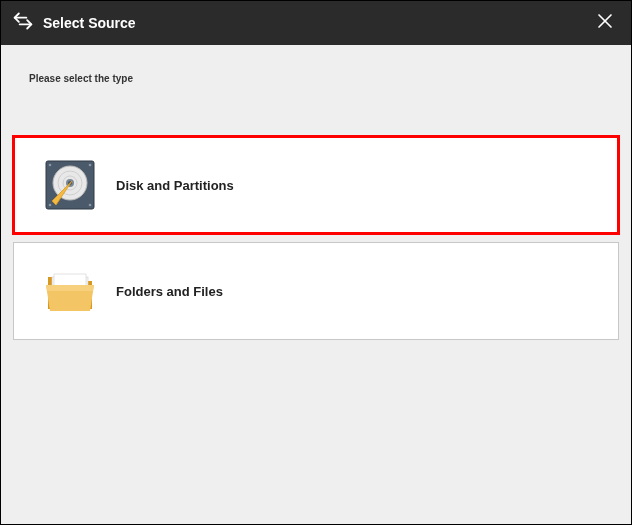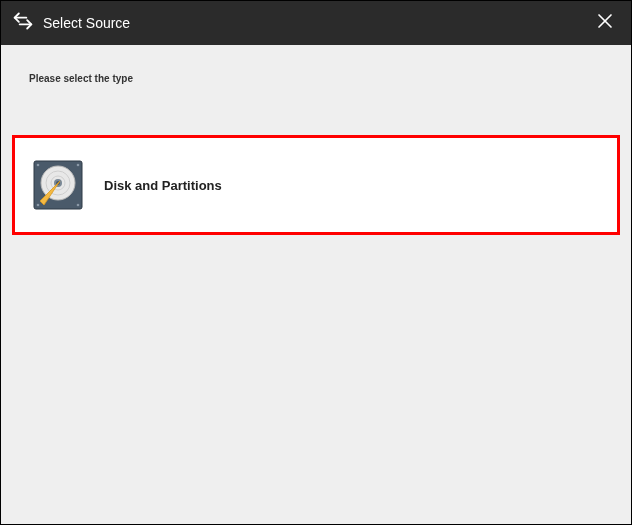--- a/index.html
+++ b/index.html
@@ -31,21 +31,21 @@
       padding: 0 12px;
       justify-content: space-between;
     }
     .titlebar-left {
       display: flex;
       align-items: center;
       gap: 10px;
     }
     .titlebar-title {
       font-size: 14px;
-      font-weight: normal;
+      font-weight: bold;
     }
     .close-btn {
       cursor: pointer;
       display: flex;
       align-items: center;
       justify-content: center;
       width: 28px;
       height: 28px;
     }
     .content {
@@ -58,21 +58,21 @@
       color: #333;
       padding-left: 16px;
       margin-bottom: 52px;
     }
     .option {
       background: #fff;
       border: 1px solid #c7c7c7;
       height: 98px;
       display: flex;
       align-items: center;
-      padding: 0 16px;
+      padding: 0 28px;
       margin-bottom: 8px;
       cursor: pointer;
       gap: 18px;
     }
     .option.selected {
       outline: 3px solid #ff0000;
       outline-offset: -2px;
       border-color: #ff0000;
     }
     .option-icon {
@@ -130,14 +130,26 @@
           <circle cx="8" cy="8" r="1.3" fill="#8a98a6"></circle>
           <circle cx="48" cy="8" r="1.3" fill="#8a98a6"></circle>
           <circle cx="8" cy="48" r="1.3" fill="#8a98a6"></circle>
           <circle cx="48" cy="48" r="1.3" fill="#8a98a6"></circle>
           <path d="M 30 24 L 14 48 L 10 44 Z" fill="#f4b942" stroke="#d89820" stroke-width="0.8"></path>
         </svg>
       </div>
       <div class="option-label">Disk and Partitions</div>
     </div>
 
+    <div class="option">
+      <div class="option-icon">
+        <svg width="56" height="56" viewBox="0 0 56 56">
+          <path d="M 6 14 L 6 46 L 50 46 L 50 18 L 26 18 L 22 14 Z" fill="#d89820"></path>
+          <rect x="10" y="14" width="36" height="12" fill="#f5f5f5" stroke="#d0d0d0" stroke-width="0.6"></rect>
+          <rect x="12" y="11" width="32" height="12" fill="#ffffff" stroke="#d0d0d0" stroke-width="0.6"></rect>
+          <path d="M 4 22 L 52 22 L 48 48 L 8 48 Z" fill="#f4c565"></path>
+          <path d="M 4 22 L 52 22 L 51 28 L 5 28 Z" fill="#f7d07e"></path>
+        </svg>
+      </div>
+      <div class="option-label">Folders and Files</div>
+    </div>
   </div>
 </div>
 
 </body></html>

